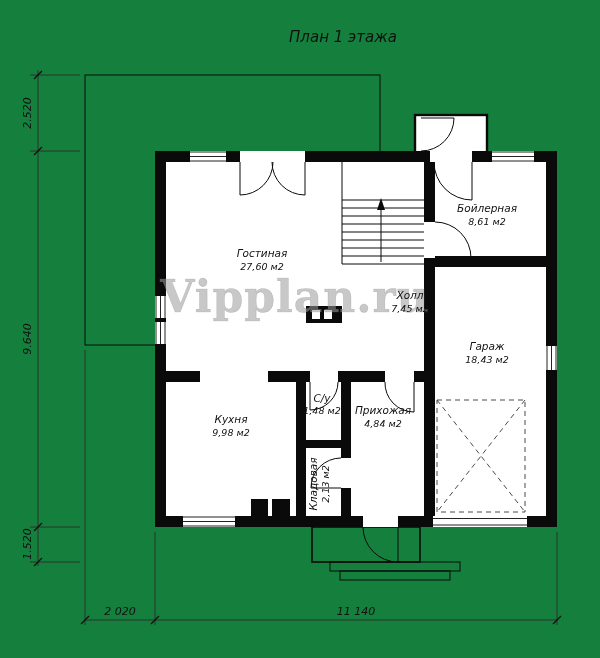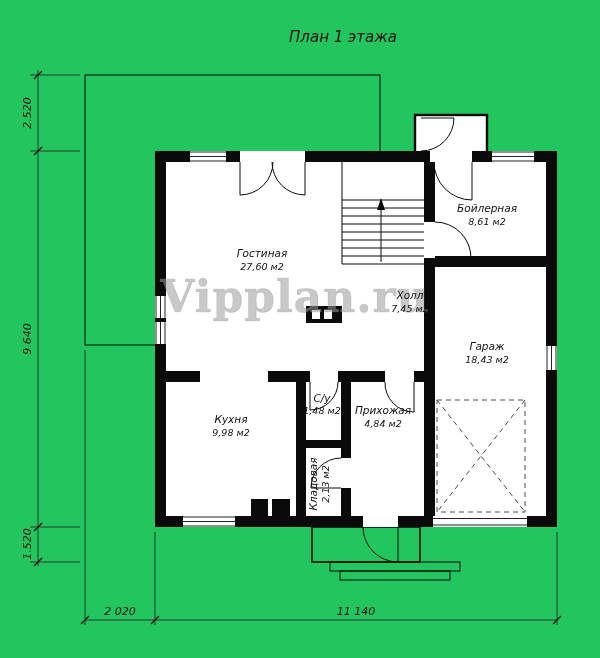--- a/index.html
+++ b/index.html
@@ -1,16 +1,16 @@
 <!DOCTYPE html>
 <html><head>
 <meta charset="utf-8">
 <style>
   html,body{margin:0;padding:0;background:#ffffff;}
-  .canvas{width:600px;height:658px;position:relative;background:#22c55e;overflow:hidden;}
+  .canvas{width:600px;height:658px;position:relative;background:#15803d;overflow:hidden;}
   svg text{font-family:"DejaVu Sans",sans-serif;fill:#111;}
   .t-title{font-size:15px;font-style:italic;text-anchor:middle;}
   .t-room{font-size:10.5px;font-style:italic;text-anchor:middle;}
   .t-area{font-size:9.5px;font-style:italic;text-anchor:middle;}
   .t-dim{font-size:11px;font-style:italic;text-anchor:middle;}
   .t-wm{font-size:44px;font-weight:bold;font-family:"DejaVu Serif",serif;
         fill:#9a9a9a;fill-opacity:.55;stroke:#8a8a8a;stroke-opacity:.35;stroke-width:.6;
         text-anchor:middle;letter-spacing:1px;}
   .wall{fill:#0a0a0a;stroke:none;}
   .wfill{fill:#ffffff;stroke:none;}

